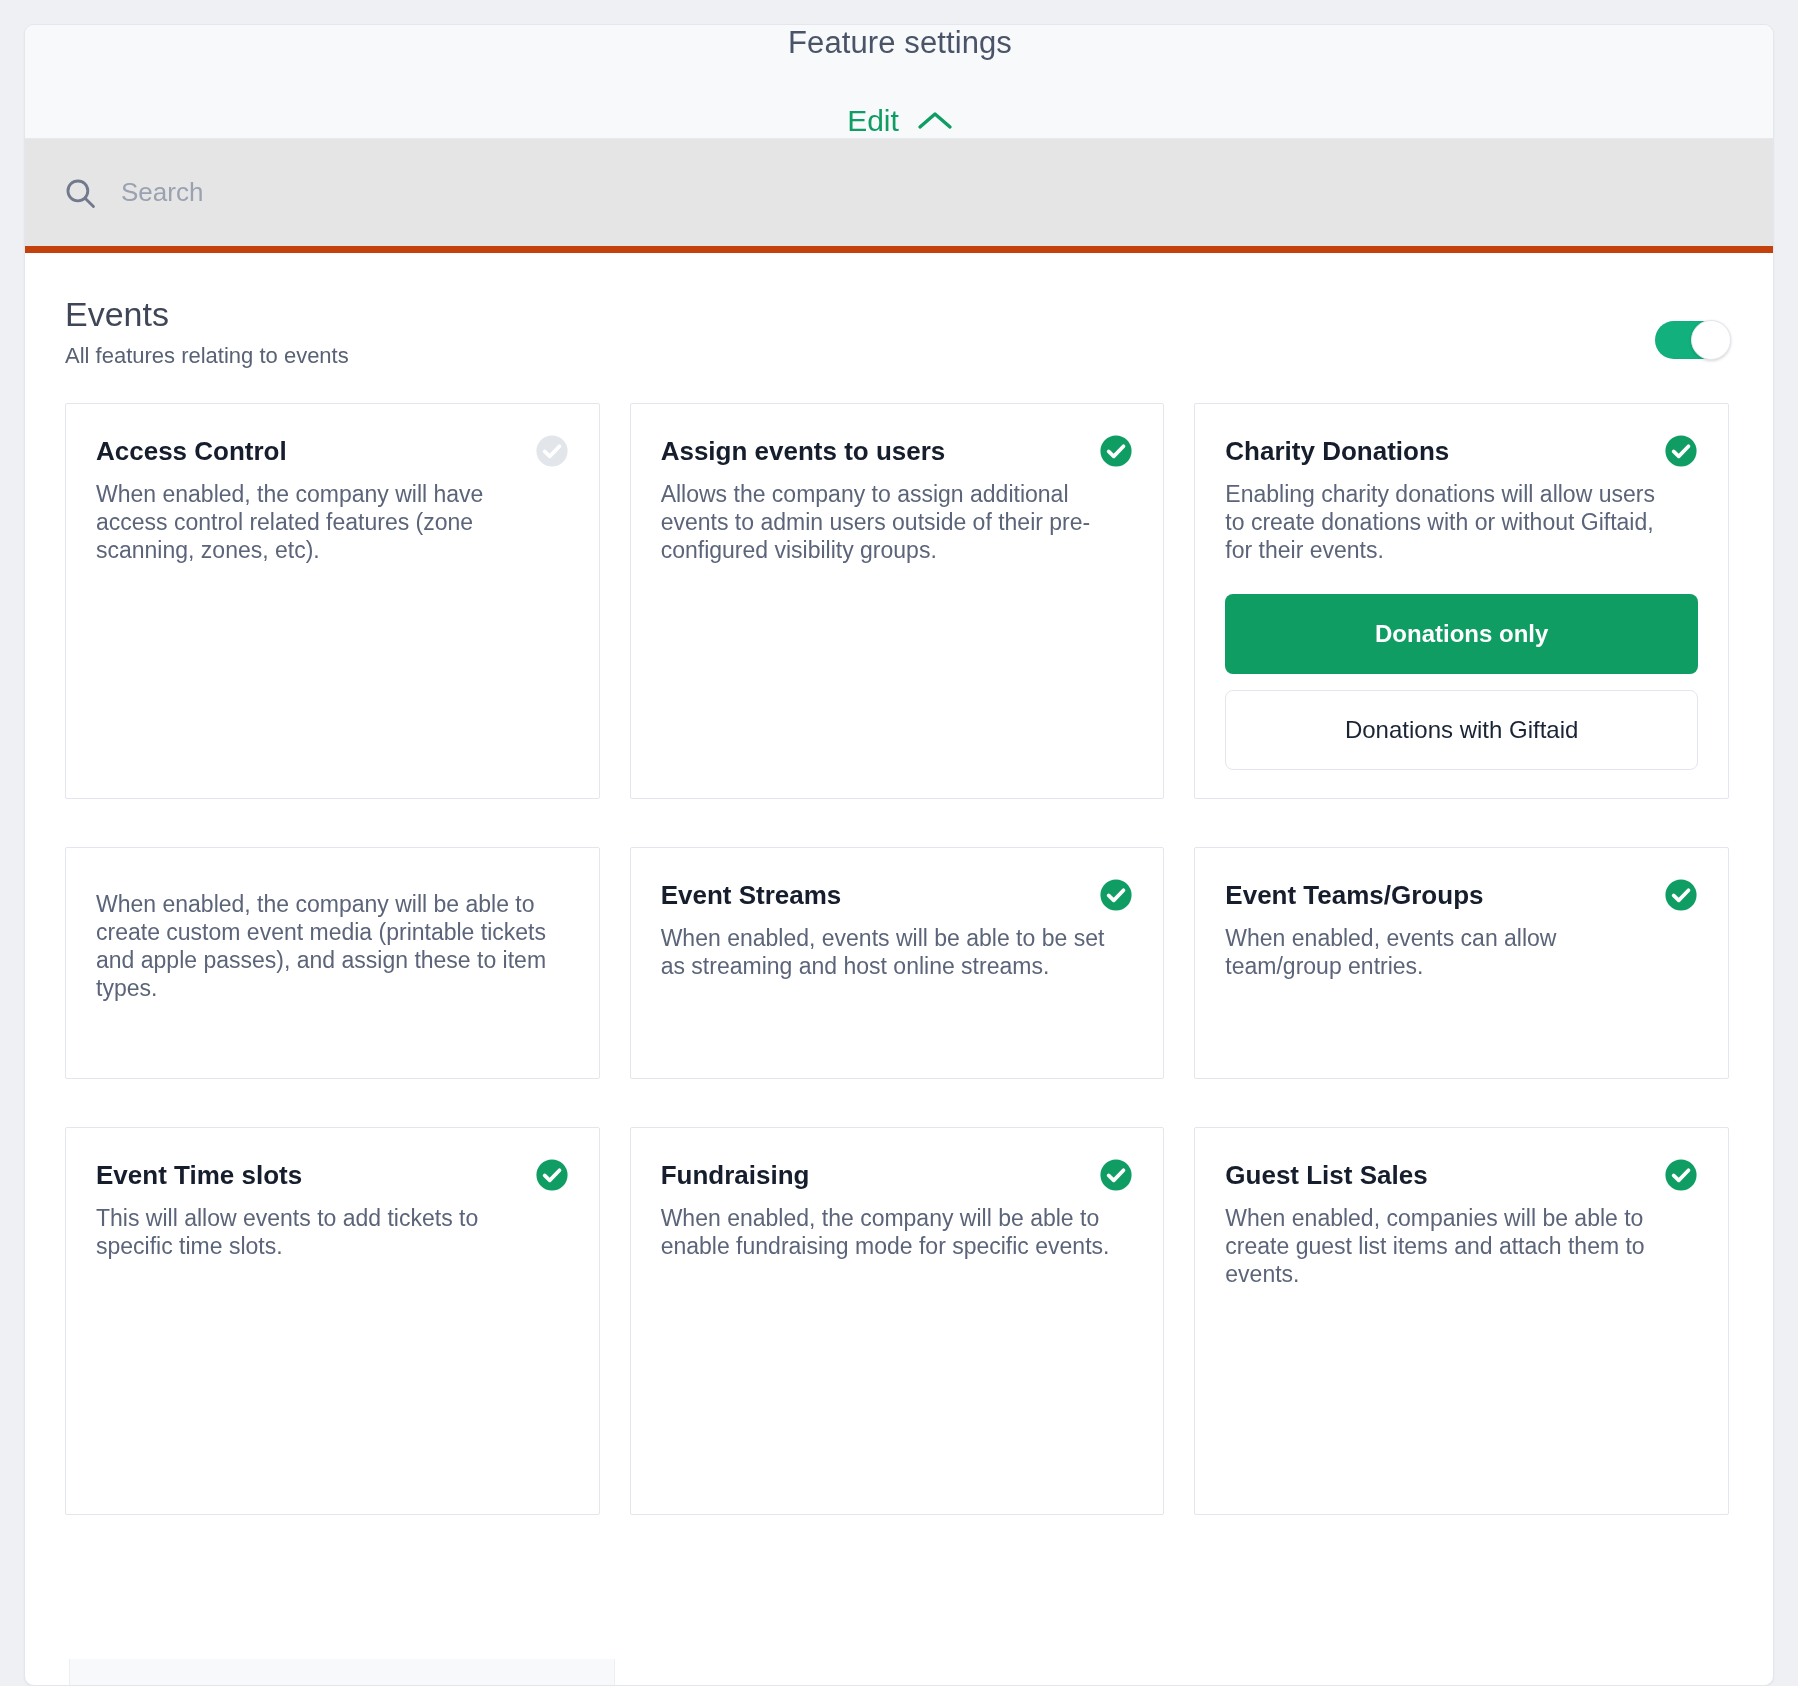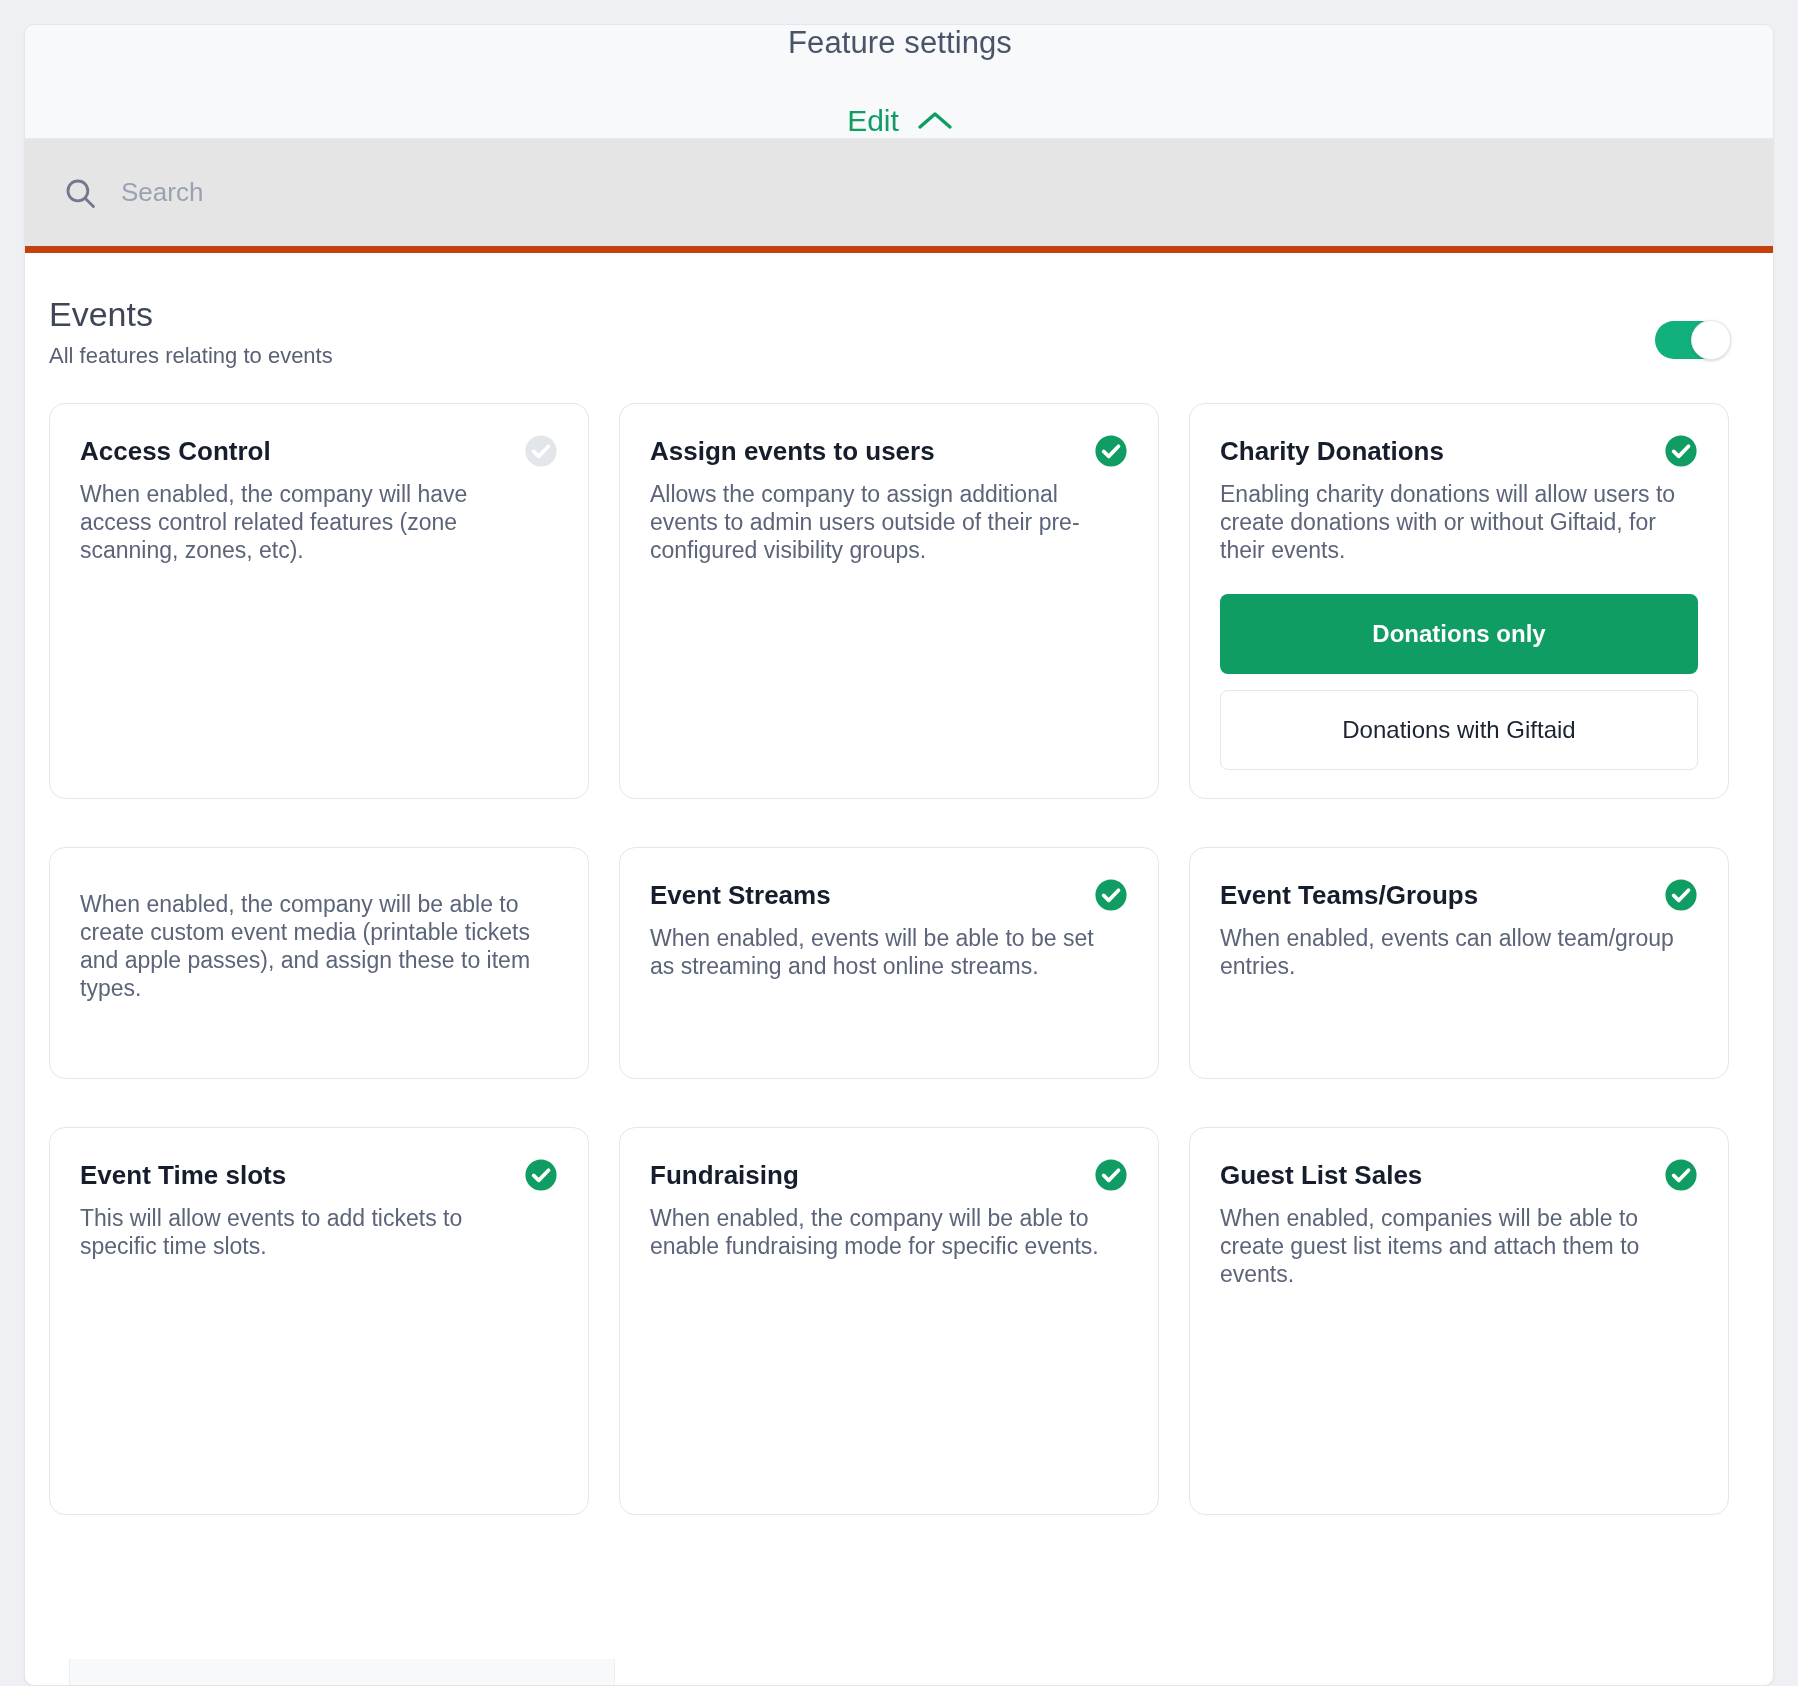--- a/index.html
+++ b/index.html
@@ -87,21 +87,21 @@
     font-size: 26px;
     color: #4a5468;
     background: transparent;
     width: 600px;
     height: 44px;
   }
   .search-input::placeholder { color: #9aa2b1; opacity: 1; }
 
   
   .section {
-    padding: 42px 44px 0 24px;
+    padding: 42px 44px 0 40px;
   }
   .section-head {
     display: flex;
     align-items: flex-start;
     justify-content: space-between;
   }
   .section-title {
     font-size: 34px;
     font-weight: 400;
     color: #3e4657;
@@ -142,21 +142,21 @@
     grid-template-columns: repeat(3, 1fr);
     column-gap: 30px;
     row-gap: 48px;
     margin-top: 34px;
     padding-bottom: 40px;
   }
 
   .card {
     background: #ffffff;
     border: 1px solid #e3e6ec;
-    border-radius: 16px;
+    border-radius: 2px;
     padding: 30px 30px 28px 30px;
     min-height: 232px;
     display: flex;
     flex-direction: column;
   }
   .card.tall { min-height: 388px; }
 
   .card-head {
     display: flex;
     align-items: flex-start;

